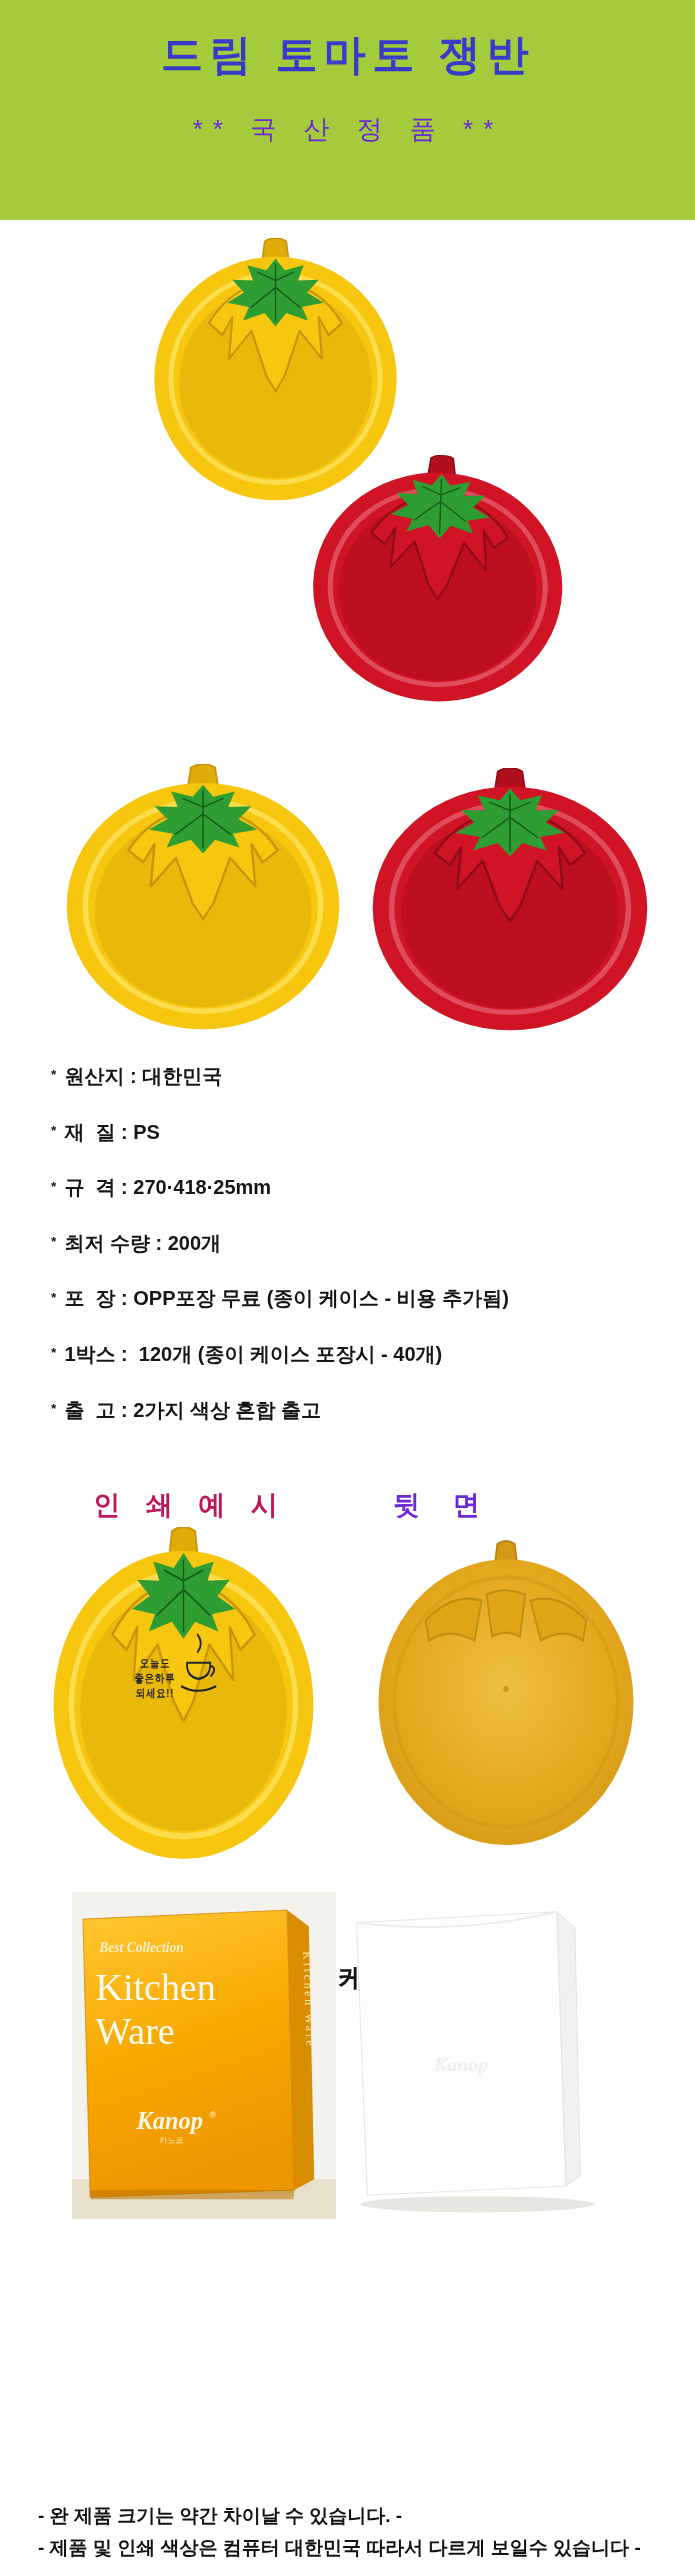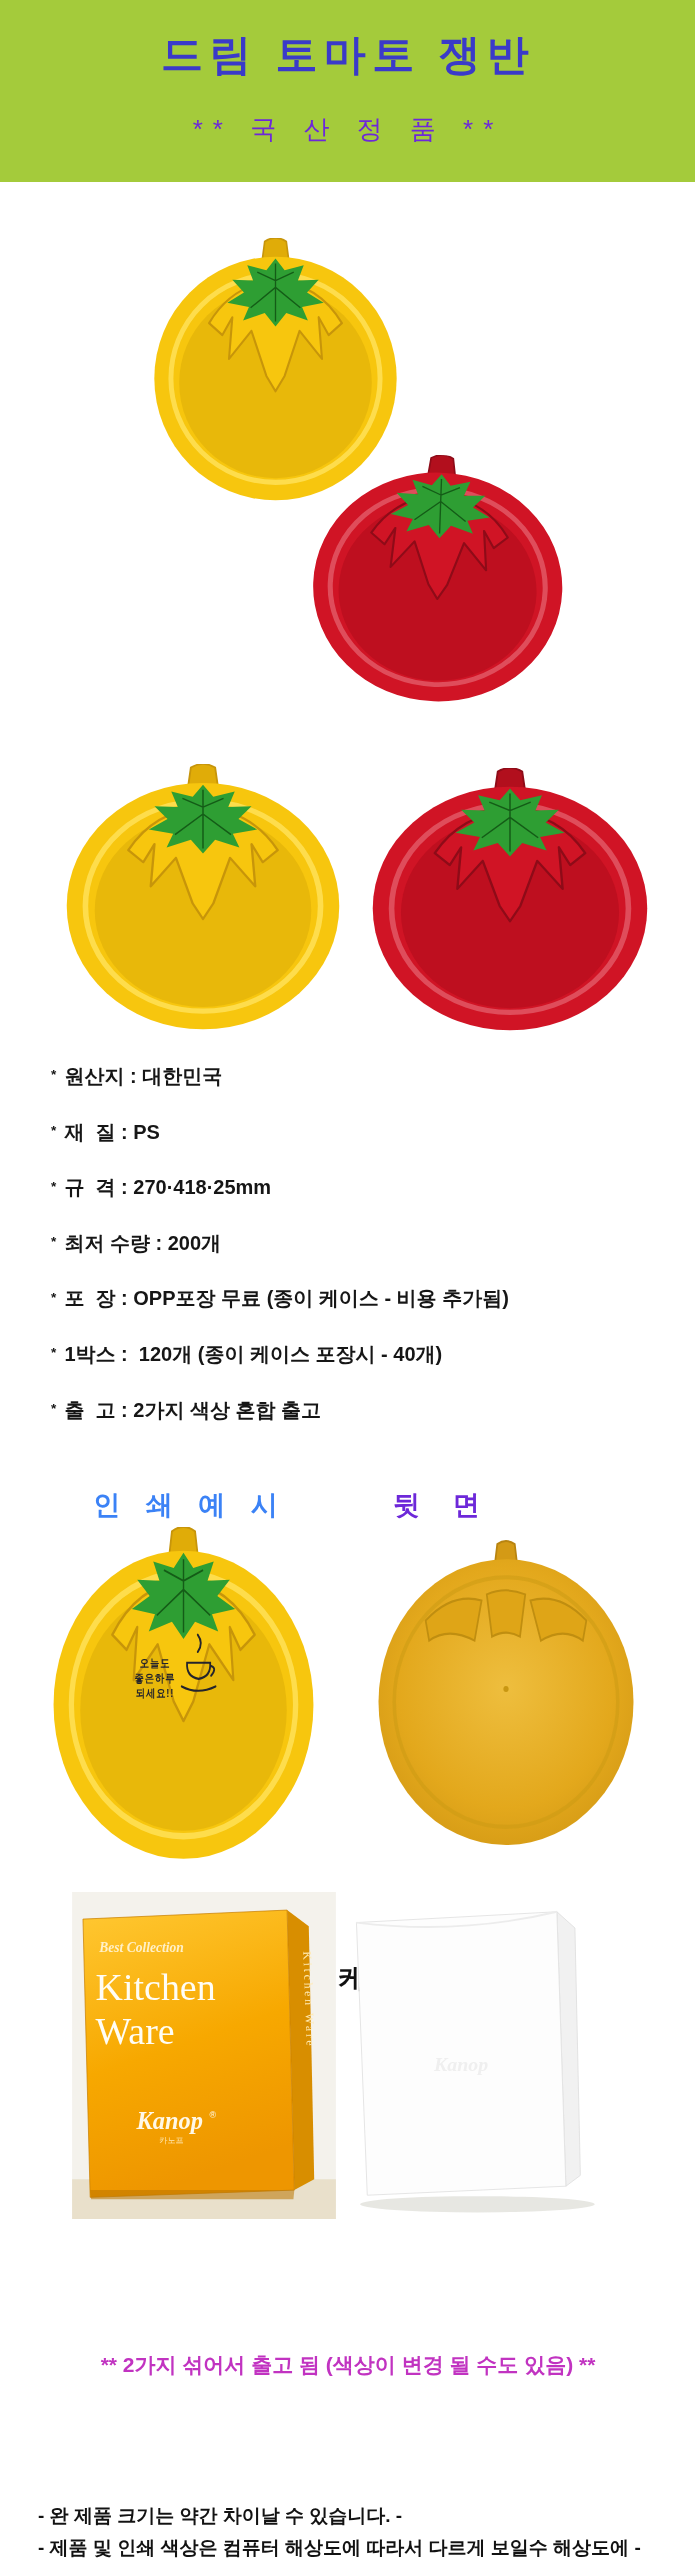--- a/index.html
+++ b/index.html
@@ -1,31 +1,31 @@
 <!DOCTYPE html>
 <html style="font-size:14.5px"><head>
 <meta charset="utf-8">
 <style>
   html,body{margin:0;padding:0;background:#fff;}
   #page{position:relative;width:696px;height:2576px;background:#ffffff;overflow:hidden;
         font-family:"Liberation Sans", sans-serif;}
   
-  .banner{position:absolute;left:0;top:0;width:696px;height:182px;background:#A4CB3B;text-align:center;}
+  .banner{position:absolute;left:0;top:0;width:696px;height:220px;background:#A4CB3B;text-align:center;}
   .banner h1{margin:0;padding-top:27px;font-size:42px;font-weight:bold;letter-spacing:6.3px;color:#3A3AC9;}
   .banner h2{margin:0;padding-top:29px;font-size:26px;font-weight:normal;letter-spacing:10px;color:#6d28d9;}
   
   .abs{position:absolute;}
   svg{display:block;}
   
   .specs{position:absolute;left:51px;top:1035px;margin:0;padding:0;list-style:none;}
   .specs li{height:27.6px;font-size:20px;font-weight:bold;color:#161616;white-space:pre;margin-top:28px;}
   .specs .bullet{font-size:13.6px;vertical-align:3.6px;margin-right:8.1px;color:#161616;}
   
   .h-print{position:absolute;left:77px;top:1487px;width:226px;text-align:center;
-           font-size:27px;font-weight:bold;color:#3b82f6;letter-spacing:9px;}
+           font-size:27px;font-weight:bold;color:#be185d;letter-spacing:9px;}
   .h-back{position:absolute;left:393px;top:1487px;width:181px;text-align:left;
           font-size:27px;font-weight:bold;color:#6d28d9;letter-spacing:12.6px;}
   .h-case{position:absolute;left:0;top:1960px;width:696px;text-align:center;
           font-size:27px;font-weight:bold;color:#111;letter-spacing:3.6px;}
   .caption{position:absolute;left:0;top:2351px;width:696px;text-align:center;
            font-size:21px;font-weight:bold;color:#C133C1;}
   .footer-line{position:absolute;left:38px;font-size:19px;font-weight:bold;color:#121212;white-space:pre;}
   .fl1{top:2503px;} .fl2{top:2535px;}
 </style>
 </head>
@@ -145,19 +145,18 @@
 
     <svg class="abs" style="left:342px;top:7.2px" width="260" height="318" viewBox="0 0 288 352">
       <ellipse cx="150" cy="338" rx="130" ry="9" fill="#DDDDD6" opacity="0.7"></ellipse>
       <polygon points="238,14 258,32 264,306 248,318" fill="#F1F1F1" stroke="#E0E0E0" stroke-width="1"></polygon>
       <polygon points="16,26 238,14 248,318 28,328" fill="#FDFDFD" stroke="#E2E2E2" stroke-width="1"></polygon>
       <path d="M16,26 Q130,40 238,14" fill="none" stroke="#ECECEC" stroke-width="2"></path>
       <text x="132" y="190" font-size="22" font-style="italic" font-weight="bold" fill="#EFEFEF" font-family="Liberation Serif, serif" text-anchor="middle">Kanop</text>
     </svg>
   </div>
 
-  <div class="caption">** 2가지 섞어서 출고 됨 (색상이 변경 될 수도 있음) **</div>
 
   <div class="footer-line fl1">- 완 제품 크기는 약간 차이날 수 있습니다. -</div>
-  <div class="footer-line fl2">- 제품 및 인쇄 색상은 컴퓨터 해상도에 따라서 다르게 보일수 해상도에 -</div>
+  <div class="footer-line fl2">- 제품 및 인쇄 색상은 컴퓨터 대한민국 따라서 다르게 보일수 있습니다 -</div>
 
 </div>
 
 
 </body></html>

